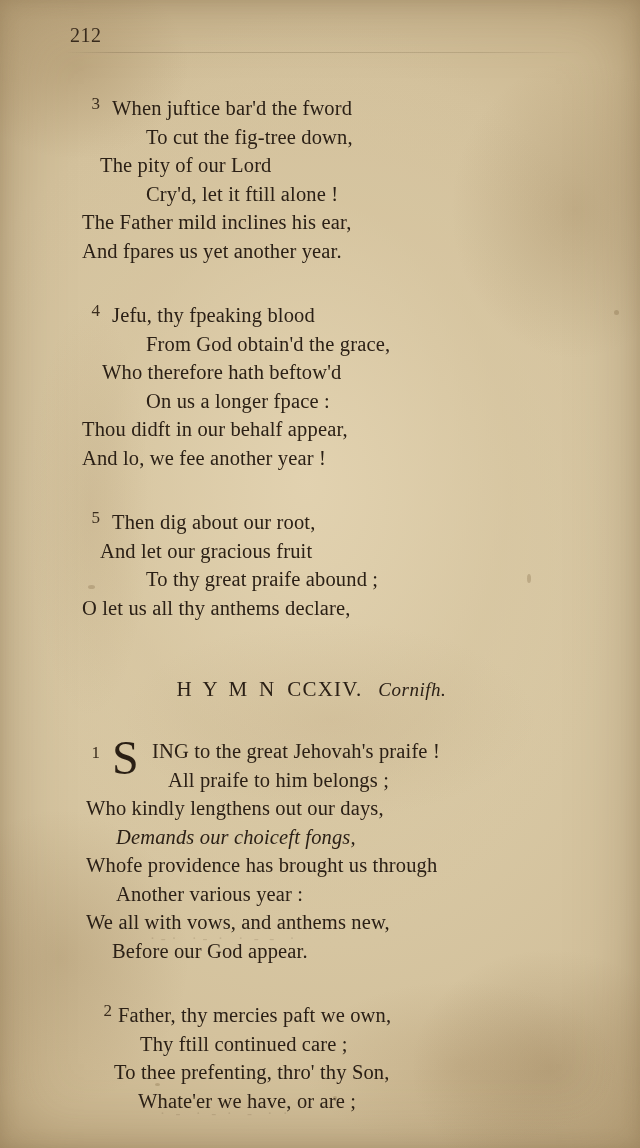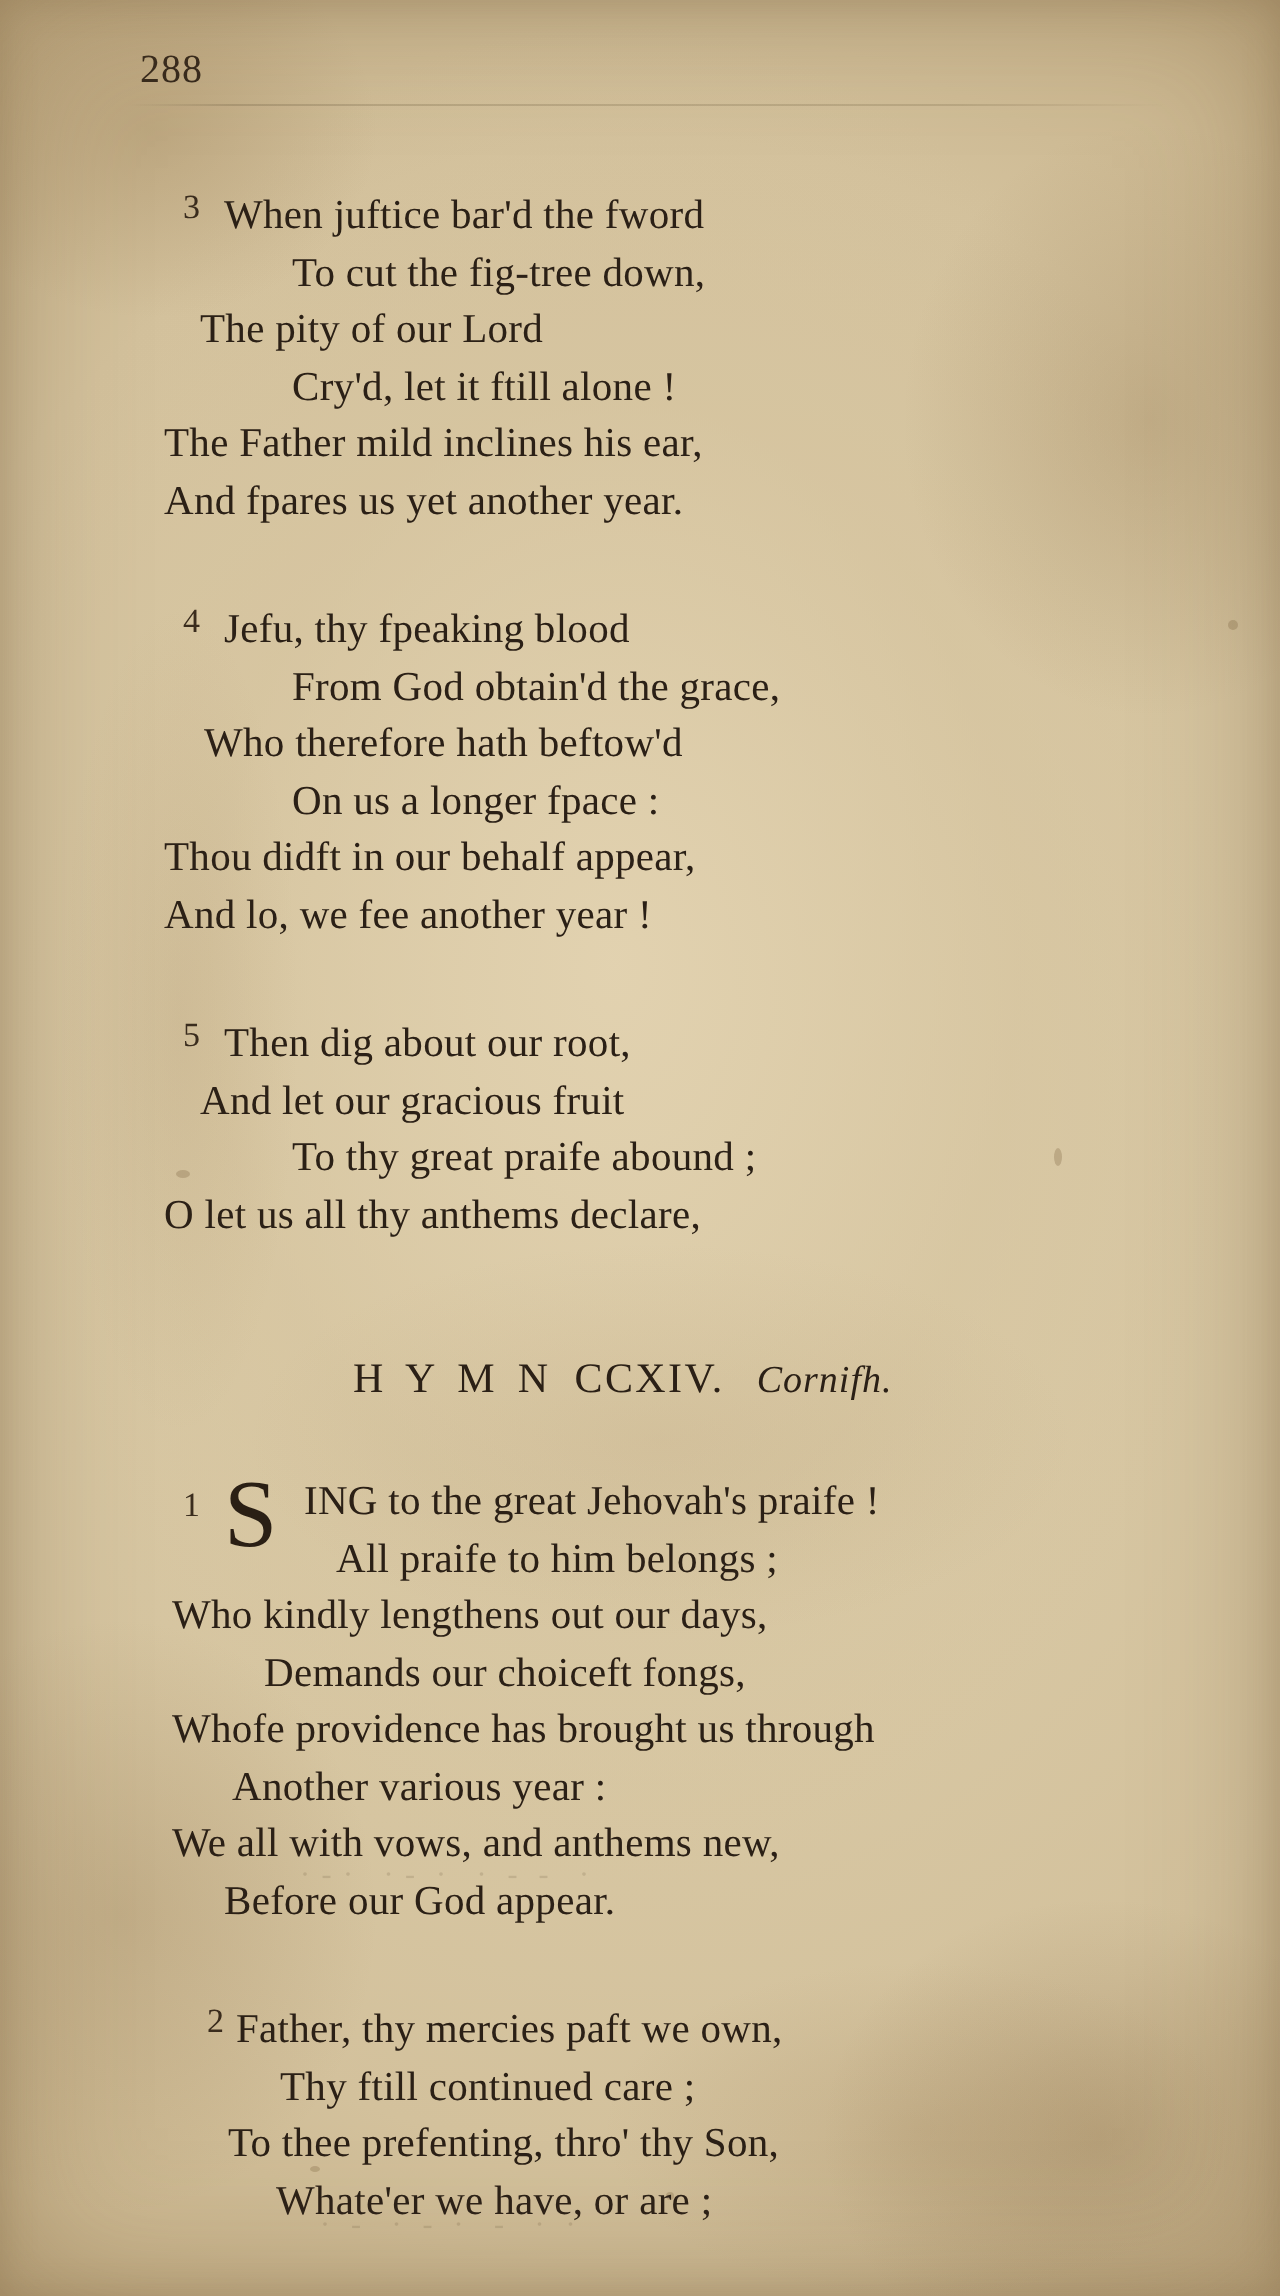--- a/index.html
+++ b/index.html
@@ -199,21 +199,21 @@
   <div class="fleck" style="left:155px; top:1083px; width:5px; height:3px;"></div>
   <div class="fleck" style="left:333px; top:1096px; width:4px; height:4px;"></div>
   <div class="fleck" style="left:614px; top:310px; width:5px; height:5px;"></div>
 
   <div class="ghost" style="left:150px; top:930px;">· - ·   · -  ·   ·  -  -   ·</div>
   <div class="ghost" style="left:160px; top:1105px;">·  -   ·  -  ·   -   ·  ·</div>
 
   <div class="content">
 
     <div class="running-head">
-      <div class="folio">288</div>
+      <div class="folio">212</div>
       <div class="head-rule"></div>
     </div>
 
     <div class="stanza stanza-3">
       <div class="verse-num">3</div>
       <div class="lines">
         <div class="ln i0">When juftice bar'd the fword</div>
         <div class="ln i1">To cut the fig-tree down,</div>
         <div class="ln" style="padding-left:-6px; margin-left:-12px;">The pity of our Lord</div>
         <div class="ln i1">Cry'd, let it ftill alone !</div>
@@ -248,21 +248,21 @@
       <span class="hword">H Y M N</span><span class="hnum">CCXIV.</span><span class="tune">Cornifh.</span>
     </div>
 
     <div class="stanza stanza-s1">
       <div class="verse-num">1</div>
       <div class="dropcap-wrap">
         <div class="dropcap">S</div>
         <div class="ln dc-line1">ING to the great Jehovah's praife !</div>
         <div class="ln dc-line2">All praife to him belongs ;</div>
         <div class="ln" style="margin-left:-26px;">Who kindly lengthens out our days,</div>
-        <div class="ln" style="margin-left:20px;">Demands our choiceft fongs,</div>
+        <div class="ln" style="margin-left:4px;font-style:italic;">Demands our choiceft fongs,</div>
         <div class="ln" style="margin-left:-26px;">Whofe providence has brought us through</div>
         <div class="ln" style="margin-left:4px;">Another various year :</div>
         <div class="ln" style="margin-left:-26px;">We all with vows, and anthems new,</div>
         <div class="ln" style="margin-left:0px;">Before our God appear.</div>
       </div>
     </div>
 
     <div class="stanza stanza-s2">
       <div class="verse-num">2</div>
       <div class="lines">

